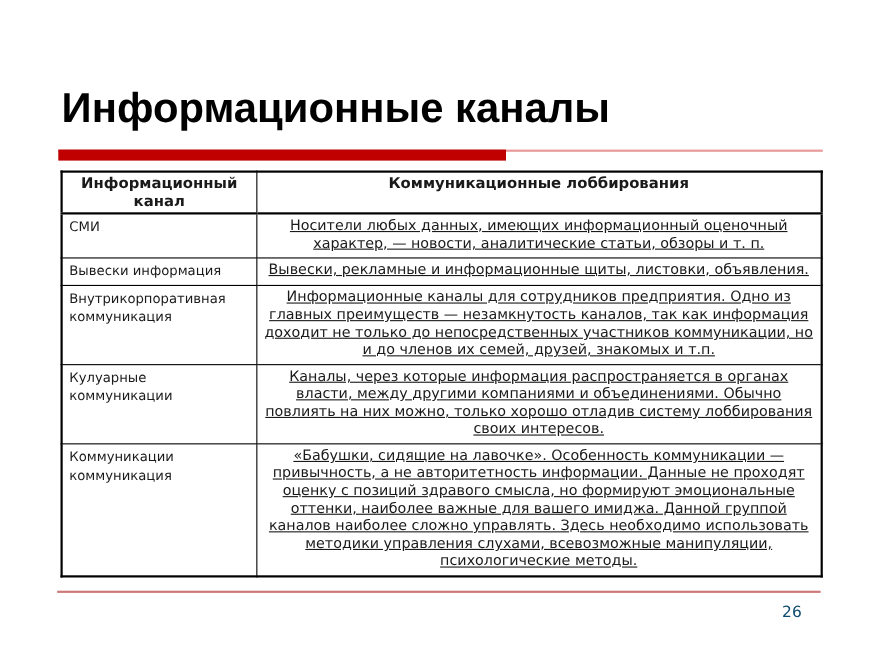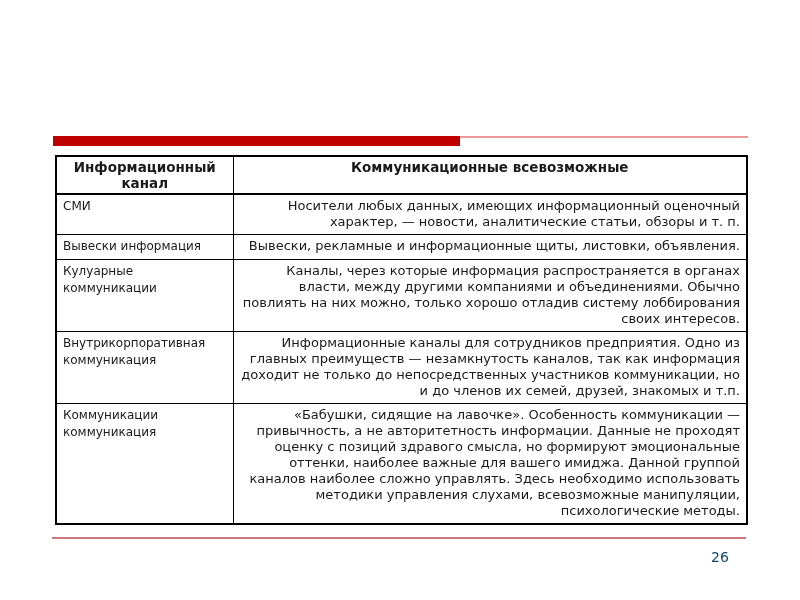--- a/index.html
+++ b/index.html
@@ -73,21 +73,22 @@
   }
   .channels-table td.channel-cell {
     font-weight: 400;
     font-size: 12px;
     line-height: 17px;
     overflow-wrap: break-word;
     word-break: break-word;
     padding-right: 4px;
   }
   .channels-table td.desc-cell {
-    text-align: right;
+    text-align: center;
+    text-decoration: underline;
   }
   .bottom-line {
     position: absolute;
     left: 52px;
     top: 537px;
     width: 694px;
     height: 2px;
     background: var(--divider-line, #c96a6a);
     opacity: 0.9;
     z-index: 5;
@@ -100,51 +101,52 @@
     line-height: 17px;
     color: #0c4a6e;
     z-index: 6;
   }
 </style>
 </head>
 <body>
 
 <div class="slide">
 
+  <h1 class="title">Информационные каналы</h1>
 
   <div class="accent-thin"></div>
   <div class="accent-bar"></div>
 
   <table class="channels-table">
     <colgroup>
       <col class="c1">
       <col class="c2">
     </colgroup>
     <thead>
       <tr>
         <th>Информационный канал</th>
-        <th>Коммуникационные всевозможные</th>
+        <th>Коммуникационные лоббирования</th>
       </tr>
     </thead>
     <tbody>
       <tr>
         <td class="channel-cell">СМИ</td>
         <td class="desc-cell">Носители любых данных, имеющих информационный оценочный характер, — новости, аналитические статьи, обзоры и т. п.</td>
       </tr>
       <tr>
         <td class="channel-cell">Вывески информация</td>
         <td class="desc-cell">Вывески, рекламные и информационные щиты, листовки, объявления.</td>
       </tr>
       <tr>
+        <td class="channel-cell">Внутрикорпоративная коммуникация</td>
+        <td class="desc-cell">Информационные каналы для сотрудников предприятия. Одно из главных преимуществ — незамкнутость каналов, так как информация доходит не только до непосредственных участников коммуникации, но и до членов их семей, друзей, знакомых и т.п.</td>
+      </tr>
+      <tr>
         <td class="channel-cell">Кулуарные коммуникации</td>
         <td class="desc-cell">Каналы, через которые информация распространяется в органах власти, между другими компаниями и объединениями. Обычно повлиять на них можно, только хорошо отладив систему лоббирования своих интересов.</td>
-      </tr>
-      <tr>
-        <td class="channel-cell">Внутрикорпоративная коммуникация</td>
-        <td class="desc-cell">Информационные каналы для сотрудников предприятия. Одно из главных преимуществ — незамкнутость каналов, так как информация доходит не только до непосредственных участников коммуникации, но и до членов их семей, друзей, знакомых и т.п.</td>
       </tr>
       <tr>
         <td class="channel-cell">Коммуникации коммуникация</td>
         <td class="desc-cell">«Бабушки, сидящие на лавочке». Особенность коммуникации — привычность, а не авторитетность информации. Данные не проходят оценку с позиций здравого смысла, но формируют эмоциональные оттенки, наиболее важные для вашего имиджа. Данной группой каналов наиболее сложно управлять. Здесь необходимо использовать методики управления слухами, всевозможные манипуляции, психологические методы.</td>
       </tr>
     </tbody>
   </table>
 
   <div class="bottom-line"></div>
 

